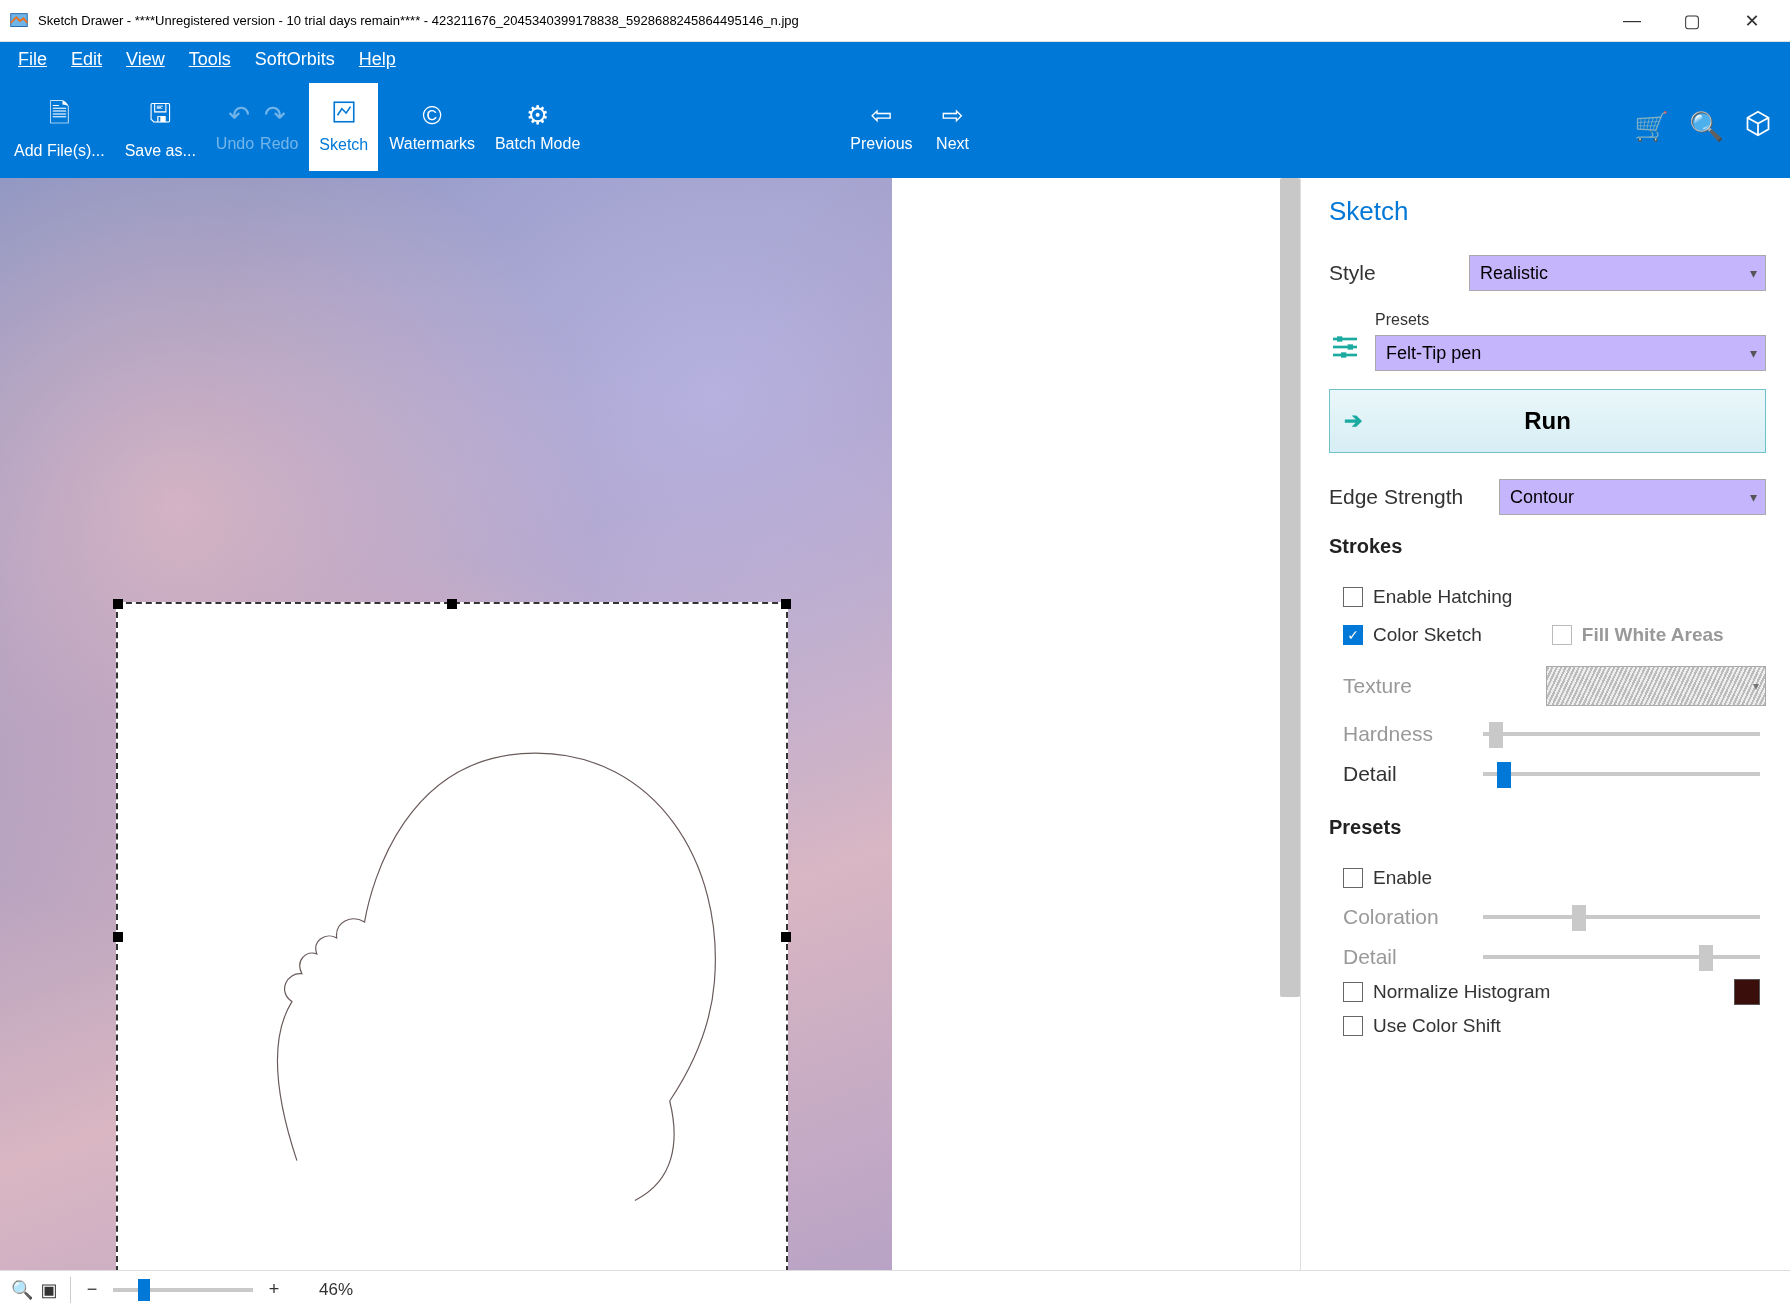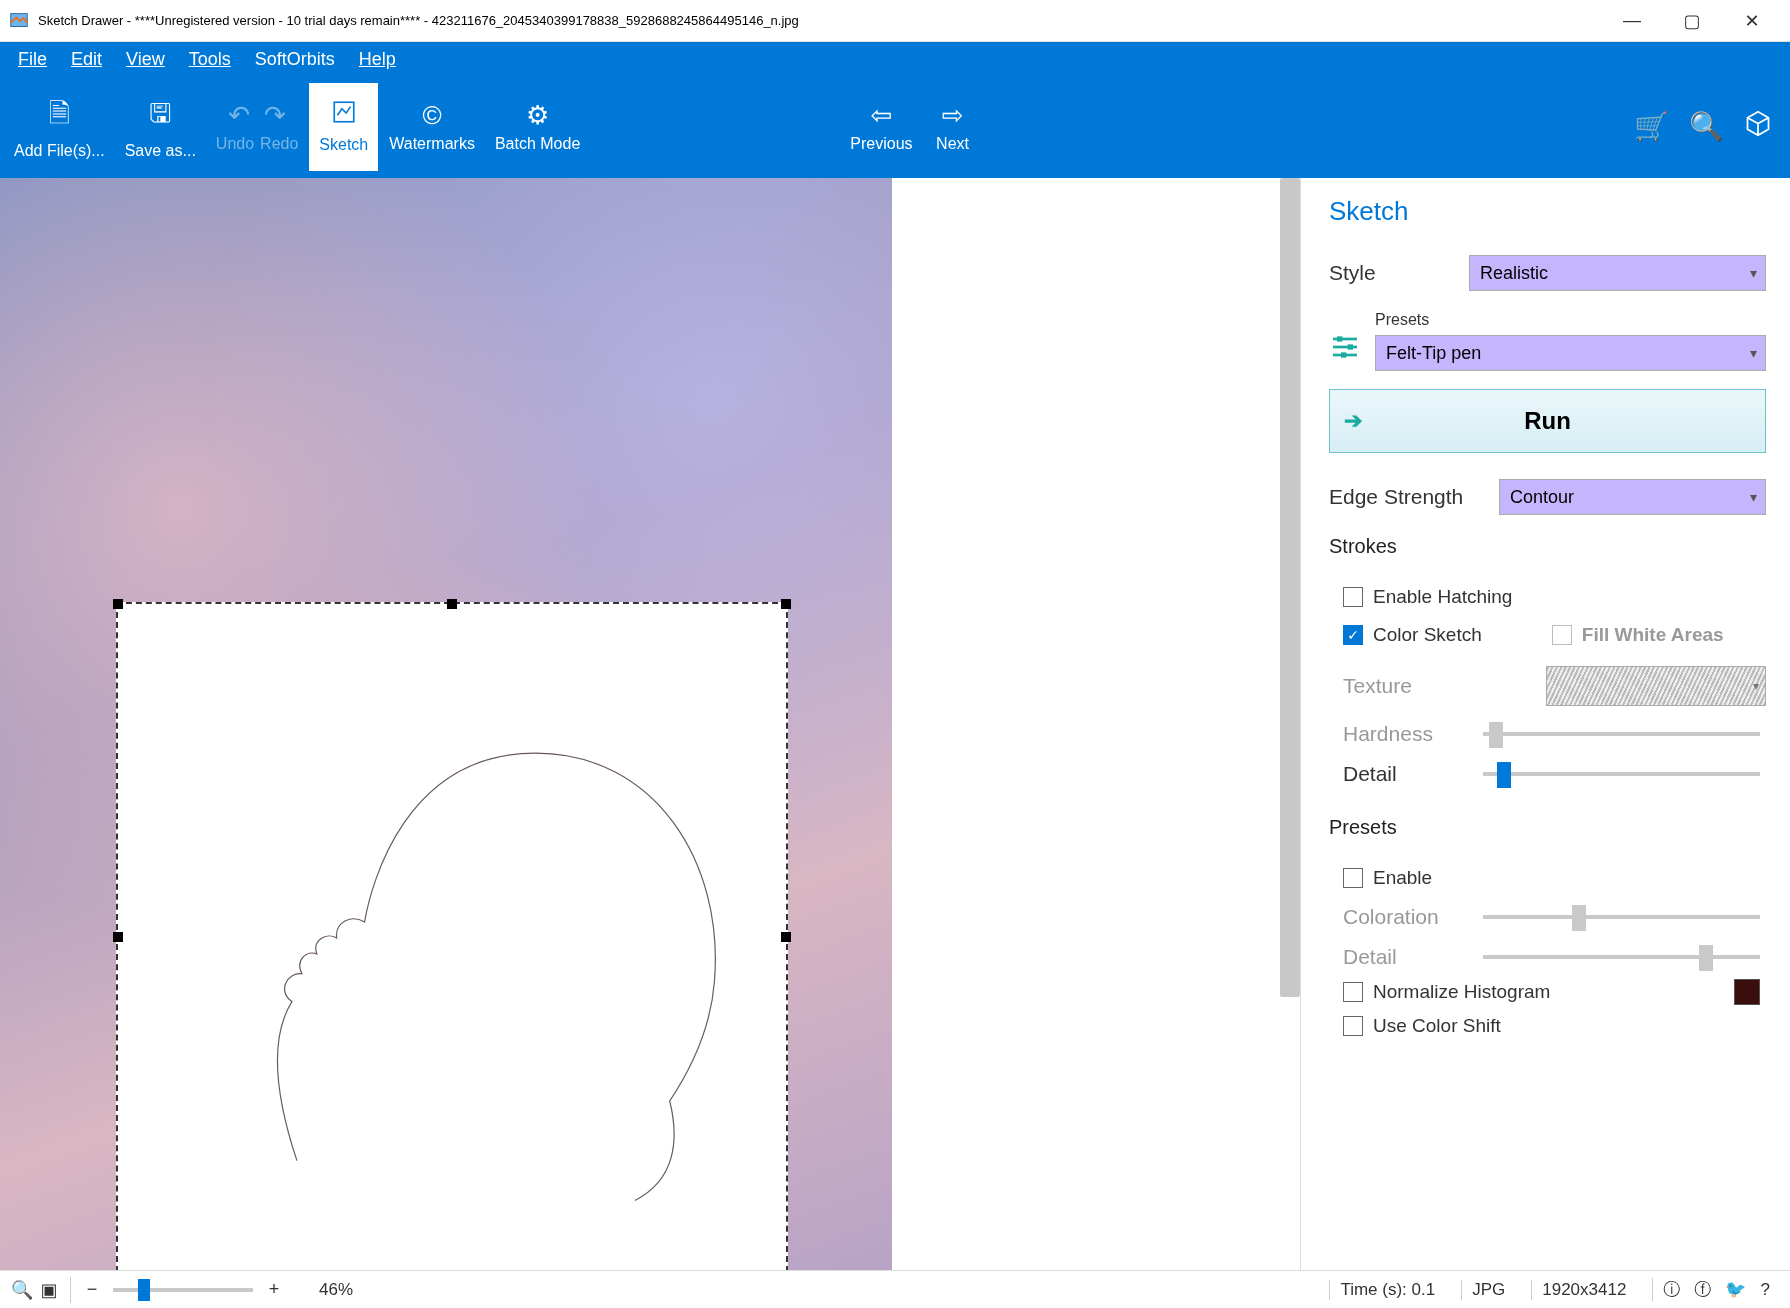--- a/index.html
+++ b/index.html
@@ -52,21 +52,21 @@
 .row .lbl { font-size: 21px; color: #333; width: 140px; }
 .row .lbl.dim { color: #999; }
 .select { flex:1; height: 36px; border: 1px solid #aaa; background: #c4b5fd; display: flex; align-items: center; padding: 0 10px; font-size: 18px; position: relative; }
 .select .chev { position:absolute; right:8px; font-size:14px; color:#555;}
 .presets-block { display:flex; align-items:flex-start; gap:14px; margin-bottom:18px;}
 .presets-icon { width:32px; height:32px; margin-top:20px; }
 .presets-right { flex:1; }
 .presets-right .plabel { font-size:16px; color:#333; margin-bottom:6px;}
 .run-btn { width:100%; height:64px; border:1px solid #6fc2c9; background:linear-gradient(#eaf7fa,#d6eef4); display:flex; align-items:center; justify-content:center; font-size:24px; font-weight:600; margin-bottom:26px; position:relative;}
 .run-btn .arrow { position:absolute; left:14px; color:#1aaaa0; font-size:22px;}
-.group-title { font-size:20px; font-weight:400; color:#222; margin: 14px 0 14px 0; }
+.group-title { font-size:20px; font-weight:700; color:#222; margin: 14px 0 14px 0; }
 .group-box { border-top: none; padding: 4px 0 10px 0; }
 .check-row { display:flex; align-items:center; margin: 10px 0 10px 14px; gap: 10px; font-size:19px; color:#333;}
 .check-row.dim { color:#999;}
 .checkbox { width:20px; height:20px; border:1.5px solid #666; background:#fff; display:inline-flex; align-items:center; justify-content:center;}
 .checkbox.checked { background:#0078d7; border-color:#0078d7; color:#fff; font-size:14px;}
 .two-col { display:flex; gap: 30px; align-items:center;}
 .texture-box { width: 220px; height: 40px; border:1px solid #aaa; background: repeating-linear-gradient(115deg,#bbb 0 2px,#eee 2px 4px); margin-left:auto; position:relative;}
 .texture-box .chev{position:absolute;right:6px;top:50%;transform:translateY(-50%);font-size:12px;color:#777;}
 .slider-row { display:flex; align-items:center; margin: 16px 0 6px 14px;}
 .slider-row .slabel { width: 140px; font-size:21px; color:#999;}
@@ -303,24 +303,13 @@
   <span class="sb-icon">🔍</span>
   <span class="sb-icon">▣</span>
   <span class="sb-sep"></span>
   <span class="sb-icon">−</span>
   <div class="zoom-track">
       <div class="zoom-thumb" id="th-zoom" style="left: 18%;"></div>
     </div>
   <span class="sb-icon">+</span>
   <span style="margin-left:32px">46%</span>
   <span class="spacer"></span>
-  <div class="right-group">
-    <div class="cell">Time (s): 0.1</div>
-    <div class="cell">JPG</div>
-    <div class="cell">1920x3412</div>
-    <div class="cell" style="gap:14px;">
-      <span>ⓘ</span>
-      <span>ⓕ</span>
-      <span>🐦</span>
-      <span>?</span>
-    </div>
-  </div>
 </div>
 
 </body></html>

